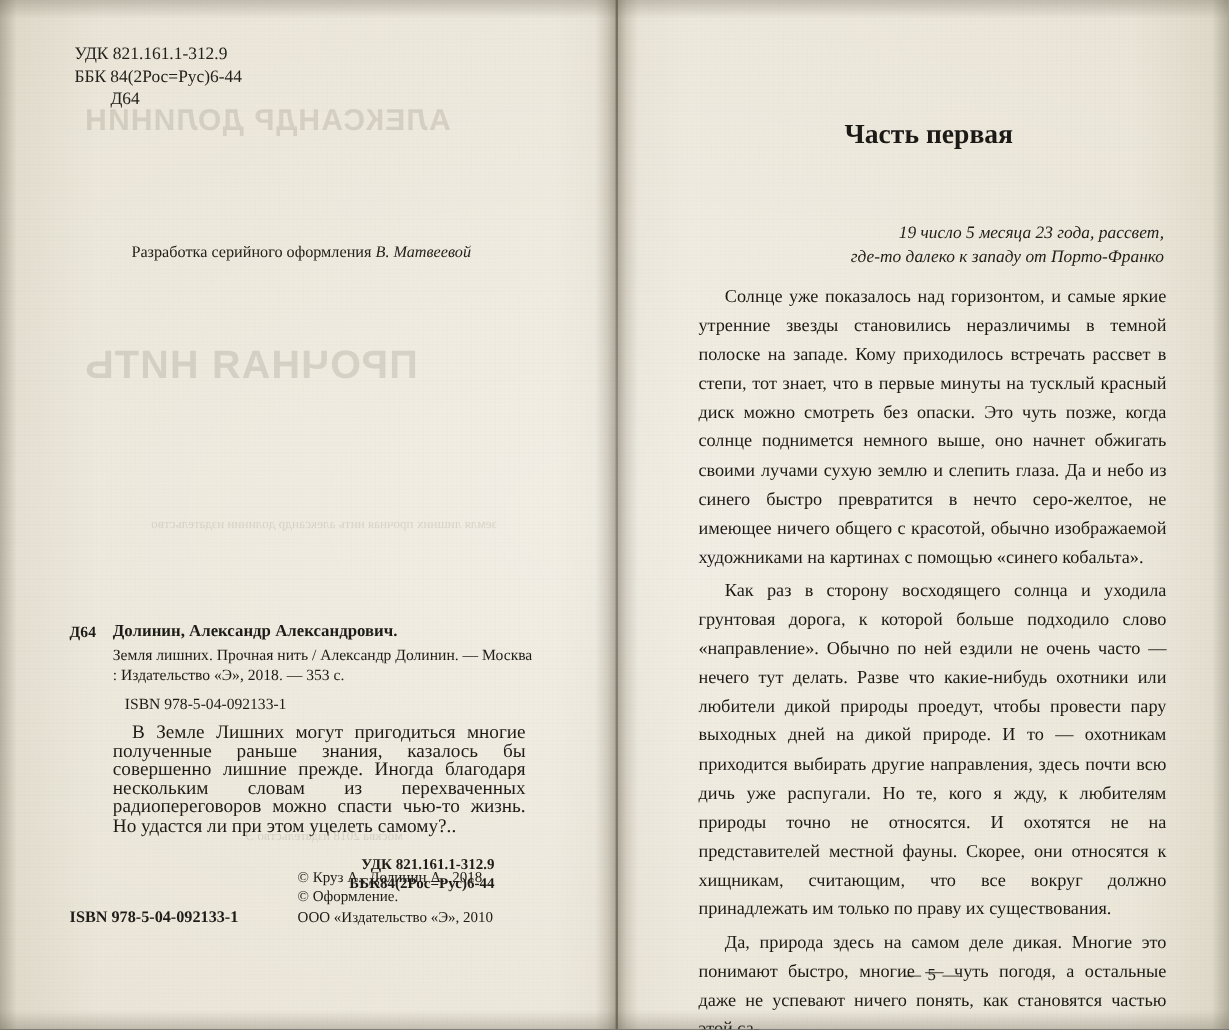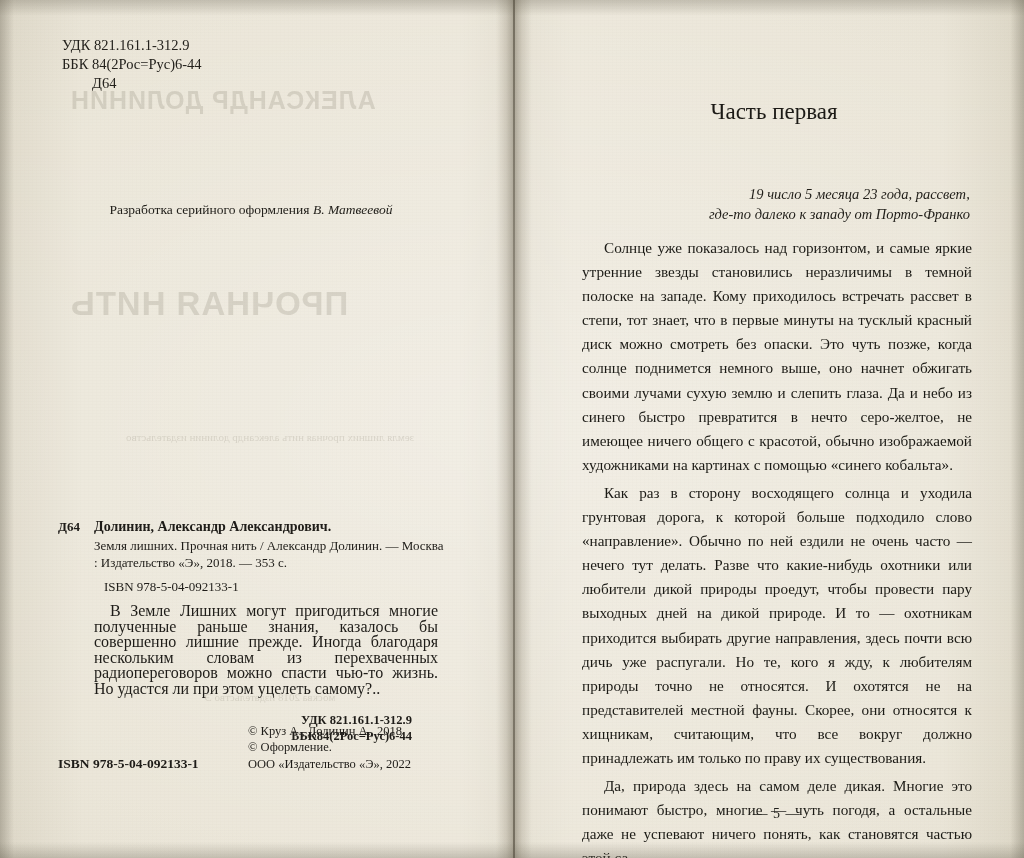--- a/index.html
+++ b/index.html
@@ -217,20 +217,21 @@
     width: 494px;
     height: 858px;
   }
   .part-title {
     position: absolute;
     left: 44px;
     top: 96px;
     width: 400px;
     text-align: center;
     color: #1c1a16;
+    font-weight: bold;
   }
   .part-title .l1 {
     font-size: 23px;
     line-height: 32px;
     margin-bottom: 4px;
   }
   .part-title .l2 {
     font-size: 23px;
     line-height: 32px;
   }
@@ -305,21 +306,21 @@
       <p class="cip-annotation">В Земле Лишних могут пригодиться многие полученные раньше знания, казалось бы совершенно лишние прежде. Иногда благодаря нескольким словам из перехваченных радиопереговоров можно спасти чью-то жизнь. Но удастся ли при этом уцелеть самому?..</p>
       <div class="cip-codes">
         <div>УДК 821.161.1-312.9</div>
         <div>ББК84(2Рос=Рус)6-44</div>
       </div>
     </div>
 
     <div class="copyright">
       <div>© Круз А., Долинин А., 2018</div>
       <div>© Оформление.</div>
-      <div>ООО «Издательство «Э», 2022</div>
+      <div>ООО «Издательство «Э», 2010</div>
     </div>
 
     <div class="isbn-bottom">ISBN 978-5-04-092133-1</div>
   </div>
 
   <div class="right-page">
 
     <div class="part-title">
       <div class="l1">Часть первая</div>
     </div>

